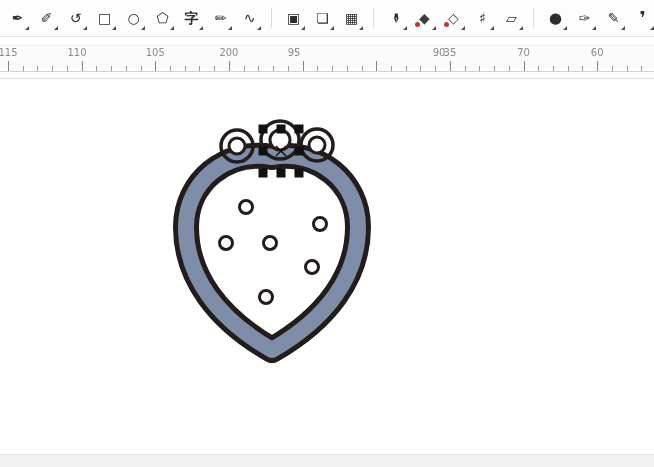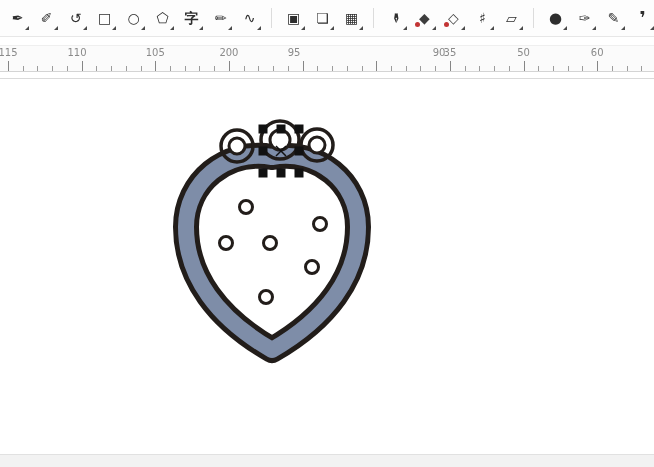--- a/index.html
+++ b/index.html
@@ -159,21 +159,21 @@
       <div class="tick" style="left: 405.71px;"></div>
       <div class="tick" style="left: 420.44px;"></div>
       <div class="tick" style="left: 435.17px;"></div>
       <div class="tick major" style="left: 449.9px;"></div>
       <div class="tick-label" style="left: 449.9px;">35</div>
       <div class="tick" style="left: 464.63px;"></div>
       <div class="tick" style="left: 479.36px;"></div>
       <div class="tick" style="left: 494.09px;"></div>
       <div class="tick" style="left: 508.82px;"></div>
       <div class="tick major" style="left: 523.55px;"></div>
-      <div class="tick-label" style="left: 523.55px;">50</div>
+      <div class="tick-label" style="left: 523.55px;">70</div>
       <div class="tick" style="left: 538.28px;"></div>
       <div class="tick" style="left: 553.01px;"></div>
       <div class="tick" style="left: 567.74px;"></div>
       <div class="tick" style="left: 582.47px;"></div>
       <div class="tick major" style="left: 597.2px;"></div>
       <div class="tick-label" style="left: 597.2px;">60</div>
       <div class="tick" style="left: 611.93px;"></div>
       <div class="tick" style="left: 626.66px;"></div>
       <div class="tick" style="left: 641.39px;"></div>
     </div>

